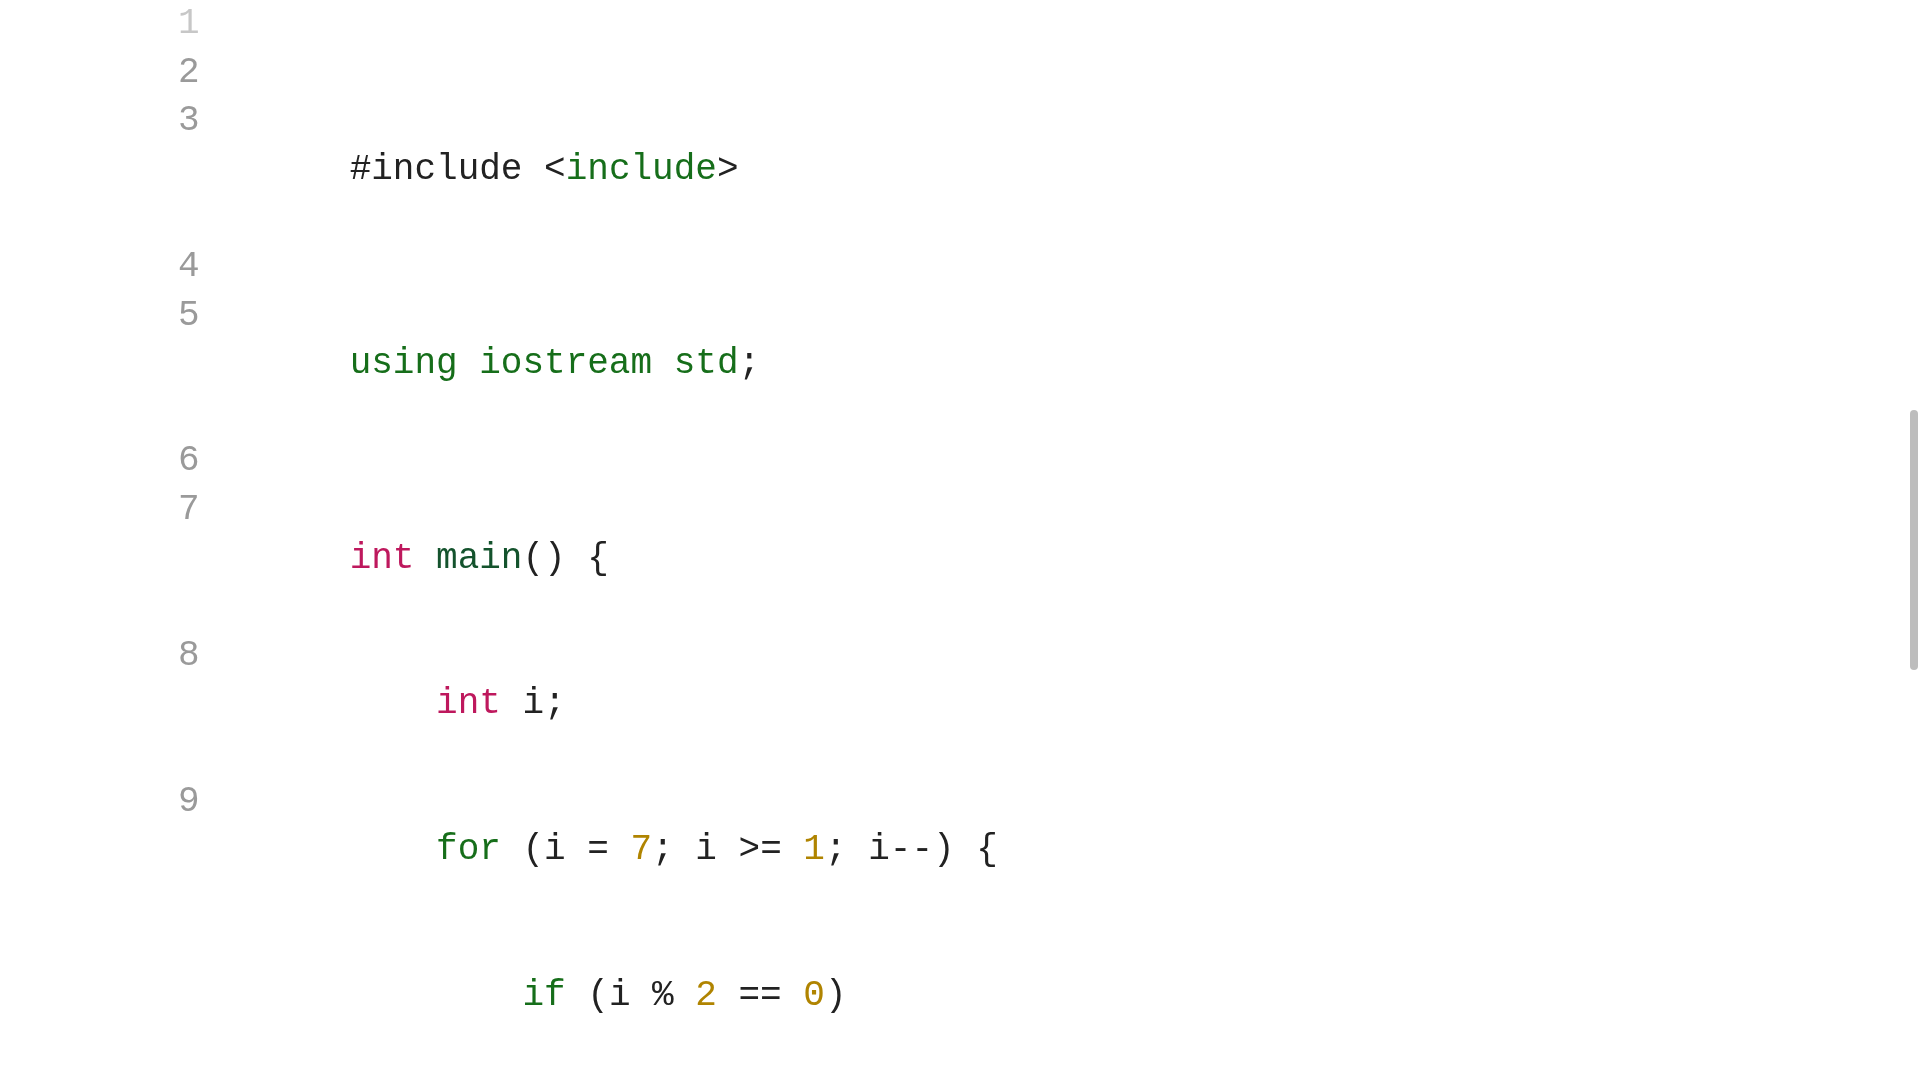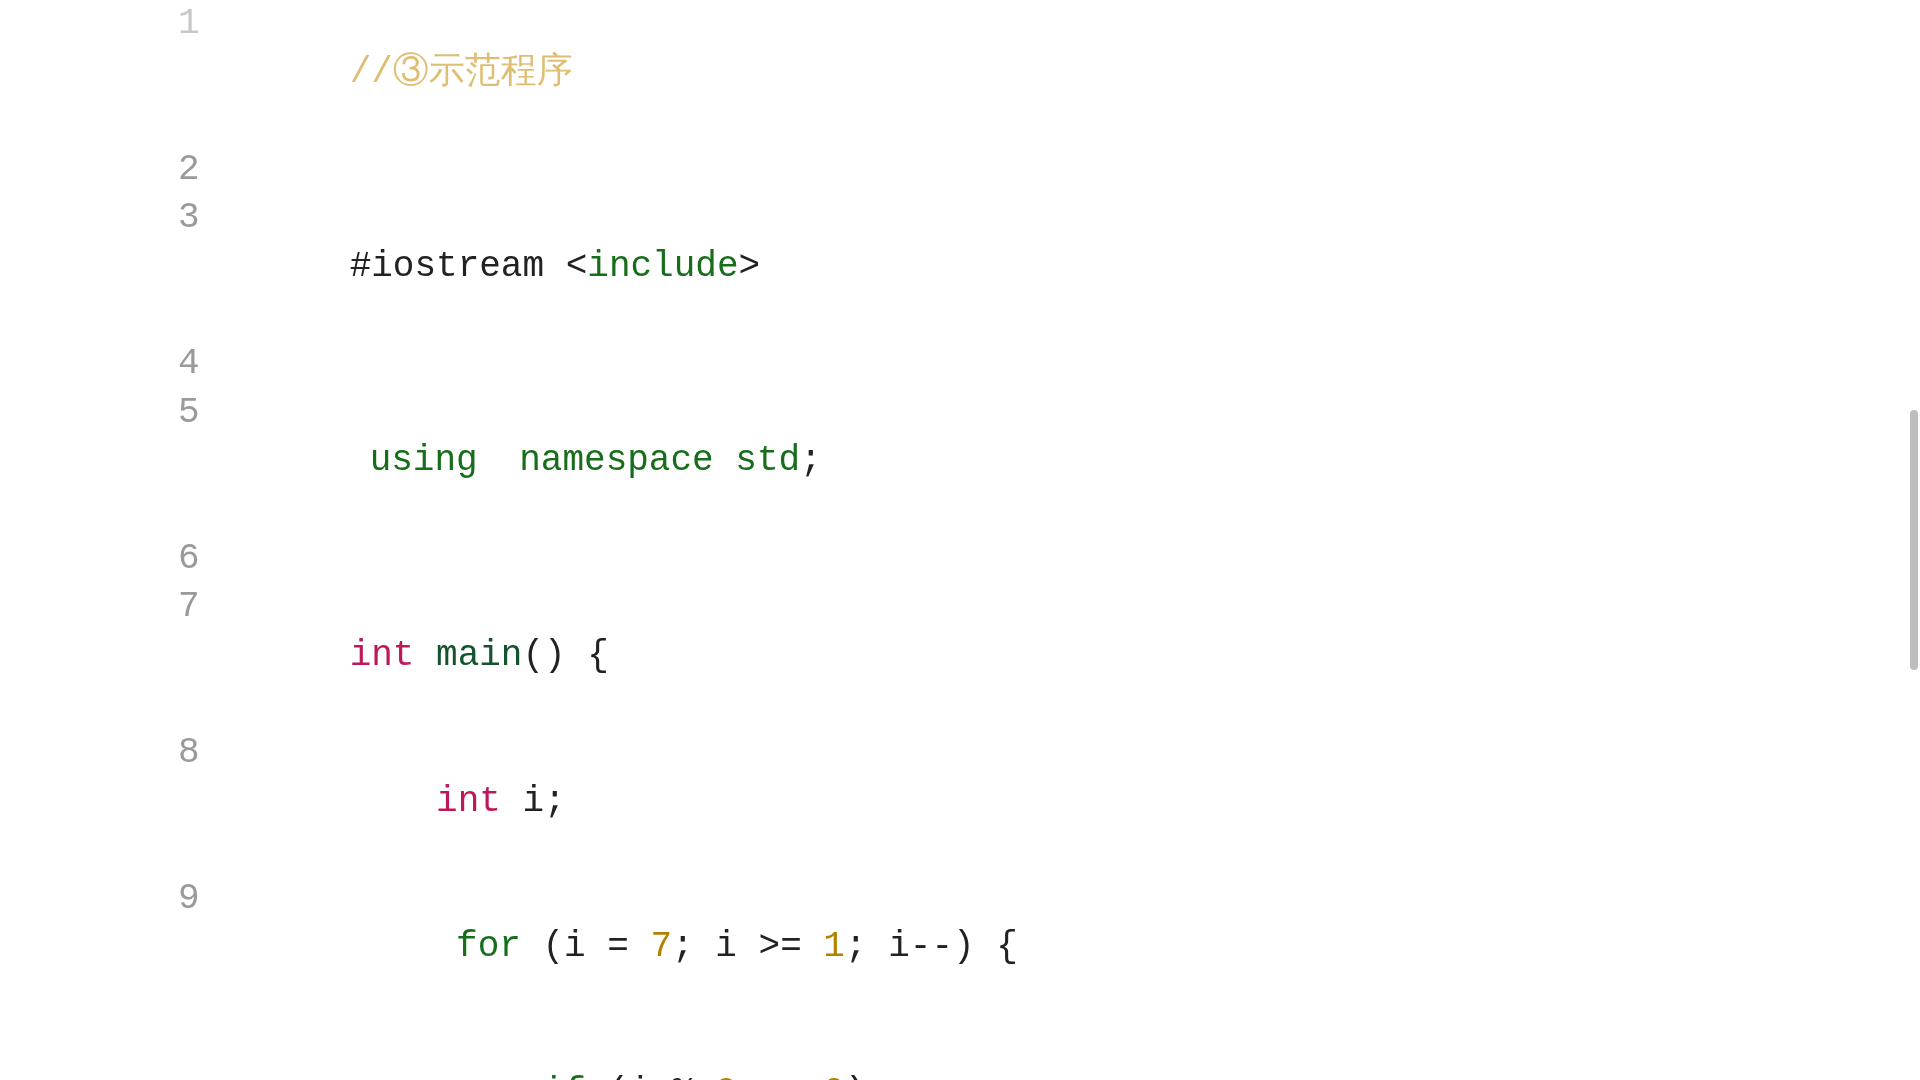--- a/index.html
+++ b/index.html
@@ -31,21 +31,21 @@
   }
   
   .gutter-stack {
     position: relative;
     display: inline-block;
     width: 100%;
   }
   .code {
     color: #222;
   }
-  .kw      { color: #166e1a; margin-left: 20px; }     
+  .kw      { color: #166e1a; }     
   .ident   { color: #222; }
   .fn      { color: #14532d; }     
   .num     { color: #b08400; }
   .op      { color: #222; }
   .punc    { color: #222; }
   .comment { color: #c48a00; }
   .preproc { color: #222; font-weight: 500; }
   .type    { color: #be185d; }
   .cls     { color: #166e1a; }     
   .brace   { color: #222; }
@@ -64,46 +64,43 @@
     border-radius: 4px;
   }
 </style>
 </head>
 <body>
 
 <div class="editor">
 
   <div class="line clip-top">
     <span class="gutter">1</span>
-    <span class="code">
-      <span class="comment">//③示范程序</span>
-    </span>
   </div>
 
   <div class="line">
     <span class="gutter">2</span>
     <span class="code"></span>
   </div>
 
   <div class="line">
     <span class="gutter">3</span>
     <span class="code">
-      <span class="preproc">#iostream </span><span class="punc">&lt;</span><span class="cls">include</span><span class="punc">&gt;</span>
+      <span class="preproc">#include </span><span class="punc">&lt;</span><span class="cls">include</span><span class="punc">&gt;</span>
     </span>
   </div>
 
   <div class="line">
     <span class="gutter">4</span>
     <span class="code"></span>
   </div>
 
   <div class="line">
     <span class="gutter">5</span>
     <span class="code">
-      <span class="kw">using </span><span class="kw">namespace </span><span class="cls">std</span><span class="punc">;</span>
+      <span class="kw">using </span><span class="kw">iostream </span><span class="cls">std</span><span class="punc">;</span>
     </span>
   </div>
 
   <div class="line">
     <span class="gutter">6</span>
     <span class="code"></span>
   </div>
 
   <div class="line">
     <span class="gutter">7</span>

